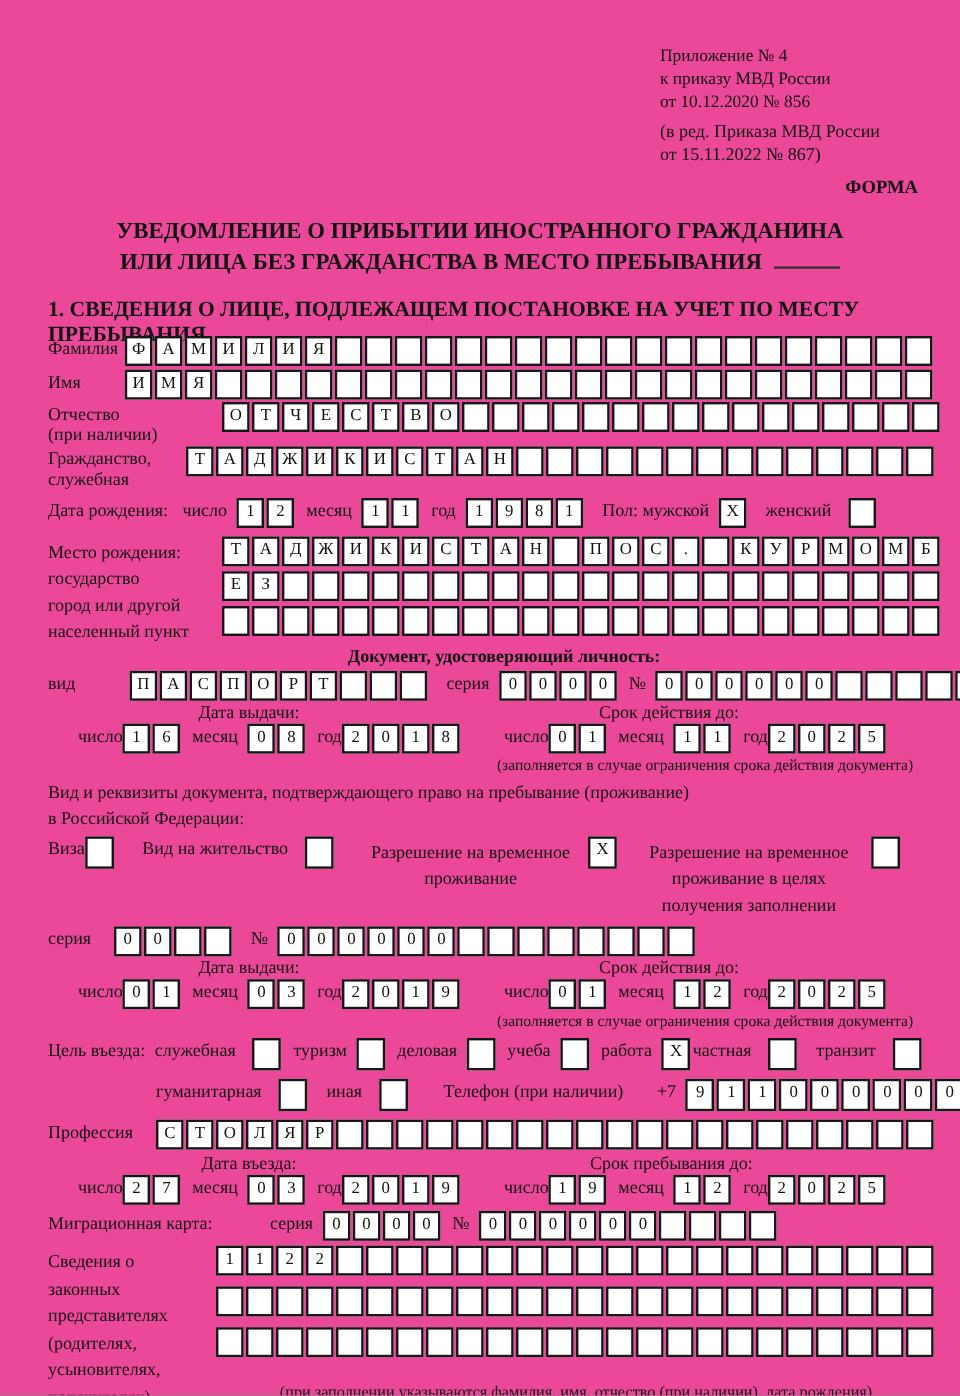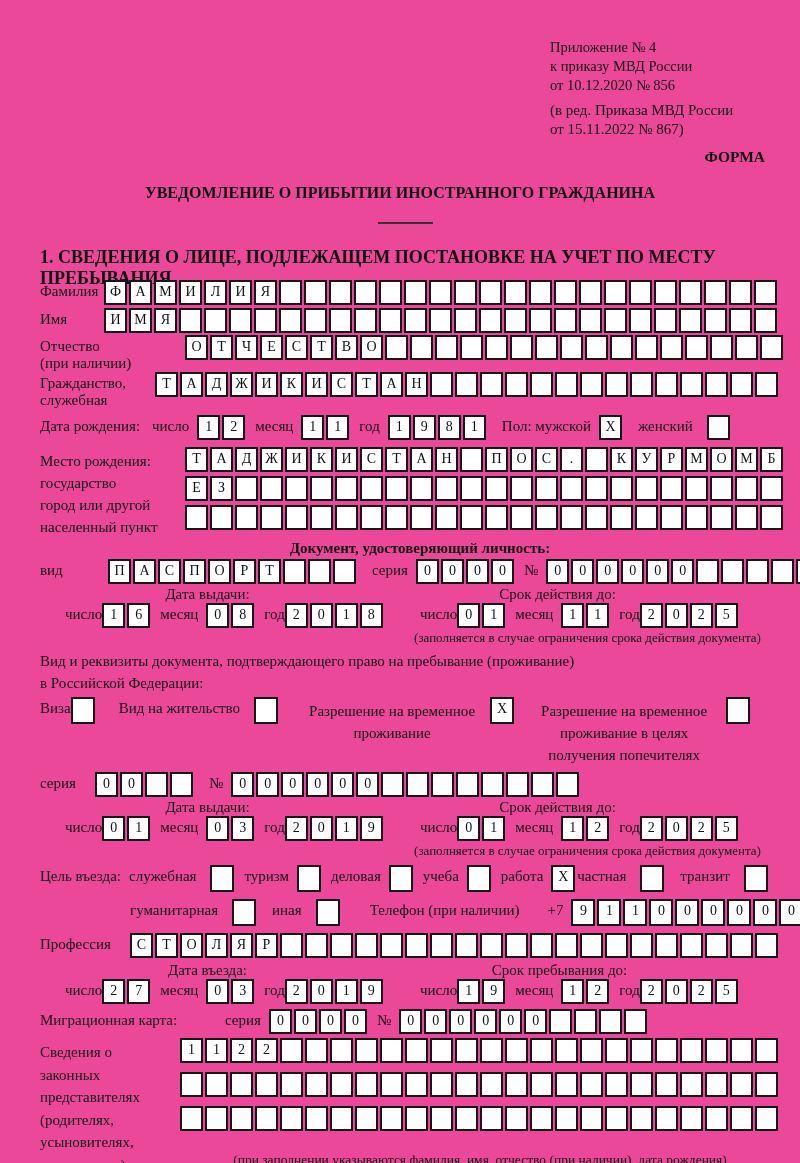--- a/index.html
+++ b/index.html
@@ -6,21 +6,21 @@
   .page {
     position:relative; width:800px; height:1163px; margin:0 auto;
     background:#ec4899; color:#111;
     font-family:"Liberation Serif","DejaVu Serif",serif;
     font-size:15px; overflow:hidden;
   }
   .hdr { position:absolute; top:38px; left:550px; line-height:19px; font-size:14.5px; }
   .hdr .sub { font-size:15px; margin-top:6px; line-height:19px; }
   .forma { position:absolute; top:148px; right:35px; font-weight:bold; font-size:15.5px; }
   .title { position:absolute; top:180px; left:0; width:100%; text-align:center;
-           font-weight:bold; font-size:16px; line-height:26px; }
+           font-weight:bold; font-size:19px; line-height:26px; }
   .title-underline { display:inline-block; width:55px; border-bottom:2px solid #333;
            margin-left:10px; height:14px; }
   .sec1 { position:absolute; top:247px; left:40px; width:740px; font-weight:bold; font-size:18px; }
 
   .form { position:absolute; top:280px; left:40px; width:760px; }
   .row { display:flex; align-items:flex-start; }
   .lbl { flex:0 0 auto; padding-top:3px; }
   .cells { display:flex; flex:0 0 auto; }
   .cell { display:inline-block; flex:0 0 auto; width:23px; height:25px;
           border:2px solid #161616; box-sizing:border-box; margin-right:2px;
@@ -51,21 +51,21 @@
     <div class="sub">
       <div>(в ред. Приказа МВД России</div>
       <div>от 15.11.2022 № 867)</div>
     </div>
   </div>
   <div class="forma">ФОРМА</div>
 
   <div class="title">
     <div>УВЕДОМЛЕНИЕ О ПРИБЫТИИ ИНОСТРАННОГО ГРАЖДАНИНА</div>
     <div>
-      <span class="title-underline"></span>
+      <span>ИЛИ ЛИЦА БЕЗ ГРАЖДАНСТВА В МЕСТО ПРЕБЫВАНИЯ</span><span class="title-underline"></span>
     </div>
   </div>
 
   <div class="sec1">1. СВЕДЕНИЯ О ЛИЦЕ, ПОДЛЕЖАЩЕМ ПОСТАНОВКЕ НА УЧЕТ ПО МЕСТУ ПРЕБЫВАНИЯ</div>
 
   <div class="form">
 
     <div class="row" style="margin-bottom:3px;">
       <span class="lbl" style="width:64px;">Фамилия</span>
       <span class="cells">
@@ -445,21 +445,21 @@
         <span>проживание</span>
       </span>
         <span class="gap8"></span>
       <span class="cells">
           <span class="cell">X</span>
         </span>
         <span class="gap14"></span>
       <span class="center" style="width:188px; padding-top:3px; line-height:22px;">
         <span>Разрешение на временное</span><br>
         <span>проживание в целях</span><br>
-        <span>получения попечителях</span>
+        <span>получения заполнении</span>
       </span>
         <span class="gap8"></span>
       <span class="cells">
           <span class="cell"></span>
         </span>
     </div>
 
     <div class="row" style="margin-bottom:2px;">
       <span class="lbl" style="width:55px;">серия</span>
       <span class="cells">

